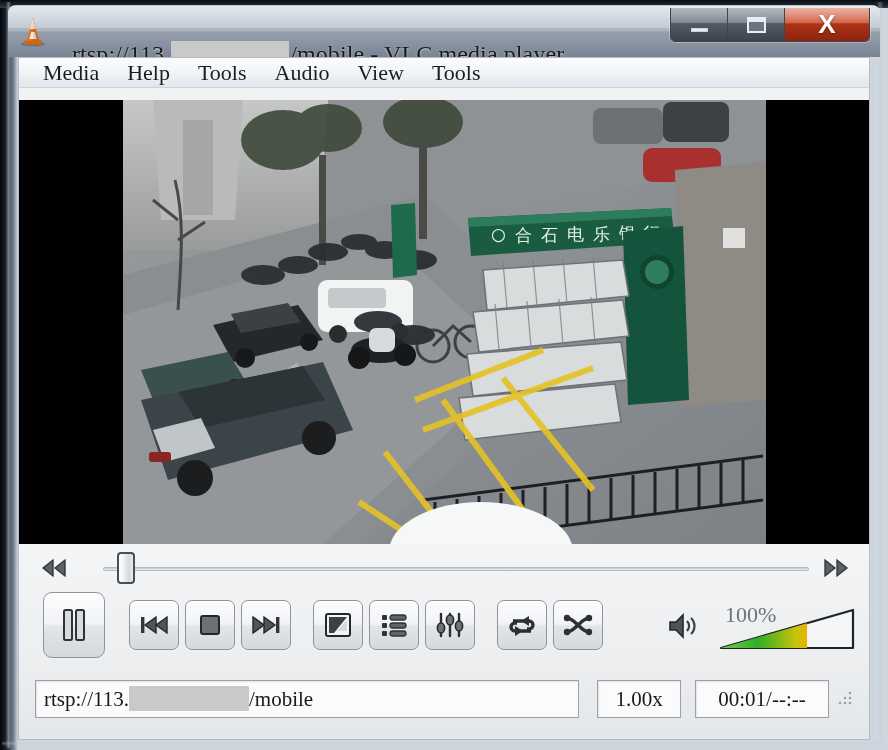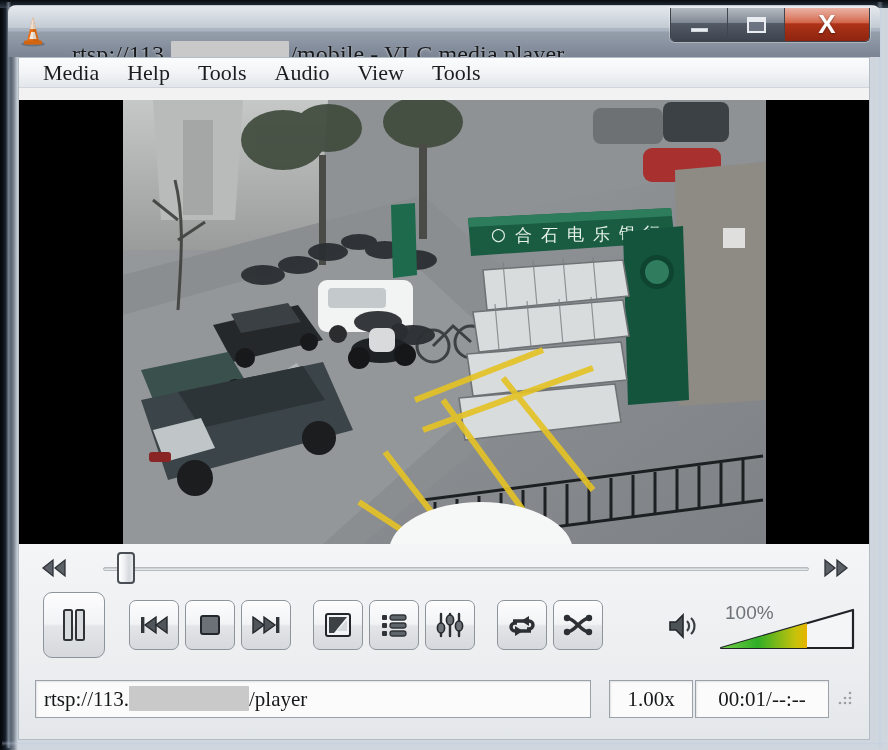--- a/index.html
+++ b/index.html
@@ -230,22 +230,22 @@
   #btn-playlist   { left: 350px; top: 12px; width: 50px; height: 50px; }
   #btn-extended   { left: 406px; top: 12px; width: 50px; height: 50px; }
   #btn-loop       { left: 478px; top: 12px; width: 50px; height: 50px; }
   #btn-shuffle    { left: 534px; top: 12px; width: 50px; height: 50px; }
 
   
   #volume-group { position: absolute; left: 640px; top: 10px; width: 200px; height: 58px; }
   #speaker-icon { position: absolute; left: 8px; top: 14px; width: 32px; height: 28px; }
   #volume-label {
     position: absolute; left: 66px; top: 4px;
-    font-family: Liberation Sans, sans-serif;
-    font-size: 19px; color: #6d7378;
+    font-family: Liberation Serif, serif;
+    font-size: 22px; color: #6d7378;
   }
   #volume-slider { position: absolute; left: 58px; top: 8px; width: 140px; height: 46px; }
 
   
   #status-row {
     position: absolute; left: 0; top: 124px;
     width: 850px; height: 62px;
     display: flex; align-items: center;
     padding: 0 16px;
   }
@@ -255,21 +255,21 @@
     border: 1px solid #9aa1a8;
     display: flex; align-items: center;
     font-family: "Liberation Serif", serif;
     font-size: 21px;
     color: #16181a;
     box-shadow: inset 1px 1px 2px rgba(0,0,0,.10);
   }
   #status-url { flex: 1; padding: 0 8px; white-space: nowrap; overflow: hidden; }
   #url-redact { width: 120px; height: 25px; position: relative; top: -1px; }
   #status-speed { width: 84px; justify-content: center; margin-left: 18px; }
-  #status-time  { width: 134px; justify-content: center; margin-left: 2px; }
+  #status-time  { width: 134px; justify-content: center; margin-left: 14px; }
   #resize-grip {
     width: 18px; height: 18px; margin-left: 6px; opacity: .55;
   }
 </style>
 </head>
 <body>
 
 <div id="window-frame">
   <div id="frame-top"></div>
   <div id="frame-gloss-left"></div>
@@ -606,21 +606,21 @@
             <polygon points="4,42 136,4 136,42" fill="#f4f5f6" stroke="#1f2226" stroke-width="2.2" stroke-linejoin="round"></polygon>
             <rect x="0" y="0" width="90" height="46" fill="url(#volfill)" clip-path="url(#volclip)"></rect>
           </svg>
         </div>
       </div>
 
       <div id="status-row">
         <div class="status-box" id="status-url">
             <span>rtsp://113.</span>
             <span class="redact-box" id="url-redact"></span>
-            <span>/player</span>
+            <span>/mobile</span>
           </div>
         <div class="status-box" id="status-speed">1.00x</div>
         <div class="status-box" id="status-time">00:01/--:--</div>
         <svg id="resize-grip" viewBox="0 0 18 18">
           <g fill="#5d6368">
             <circle cx="15" cy="3" r="1.3"></circle>
               <circle cx="15" cy="8" r="1.3"></circle>
               <circle cx="15" cy="13" r="1.3"></circle>
             <circle cx="10" cy="8" r="1.3"></circle>
               <circle cx="10" cy="13" r="1.3"></circle>

